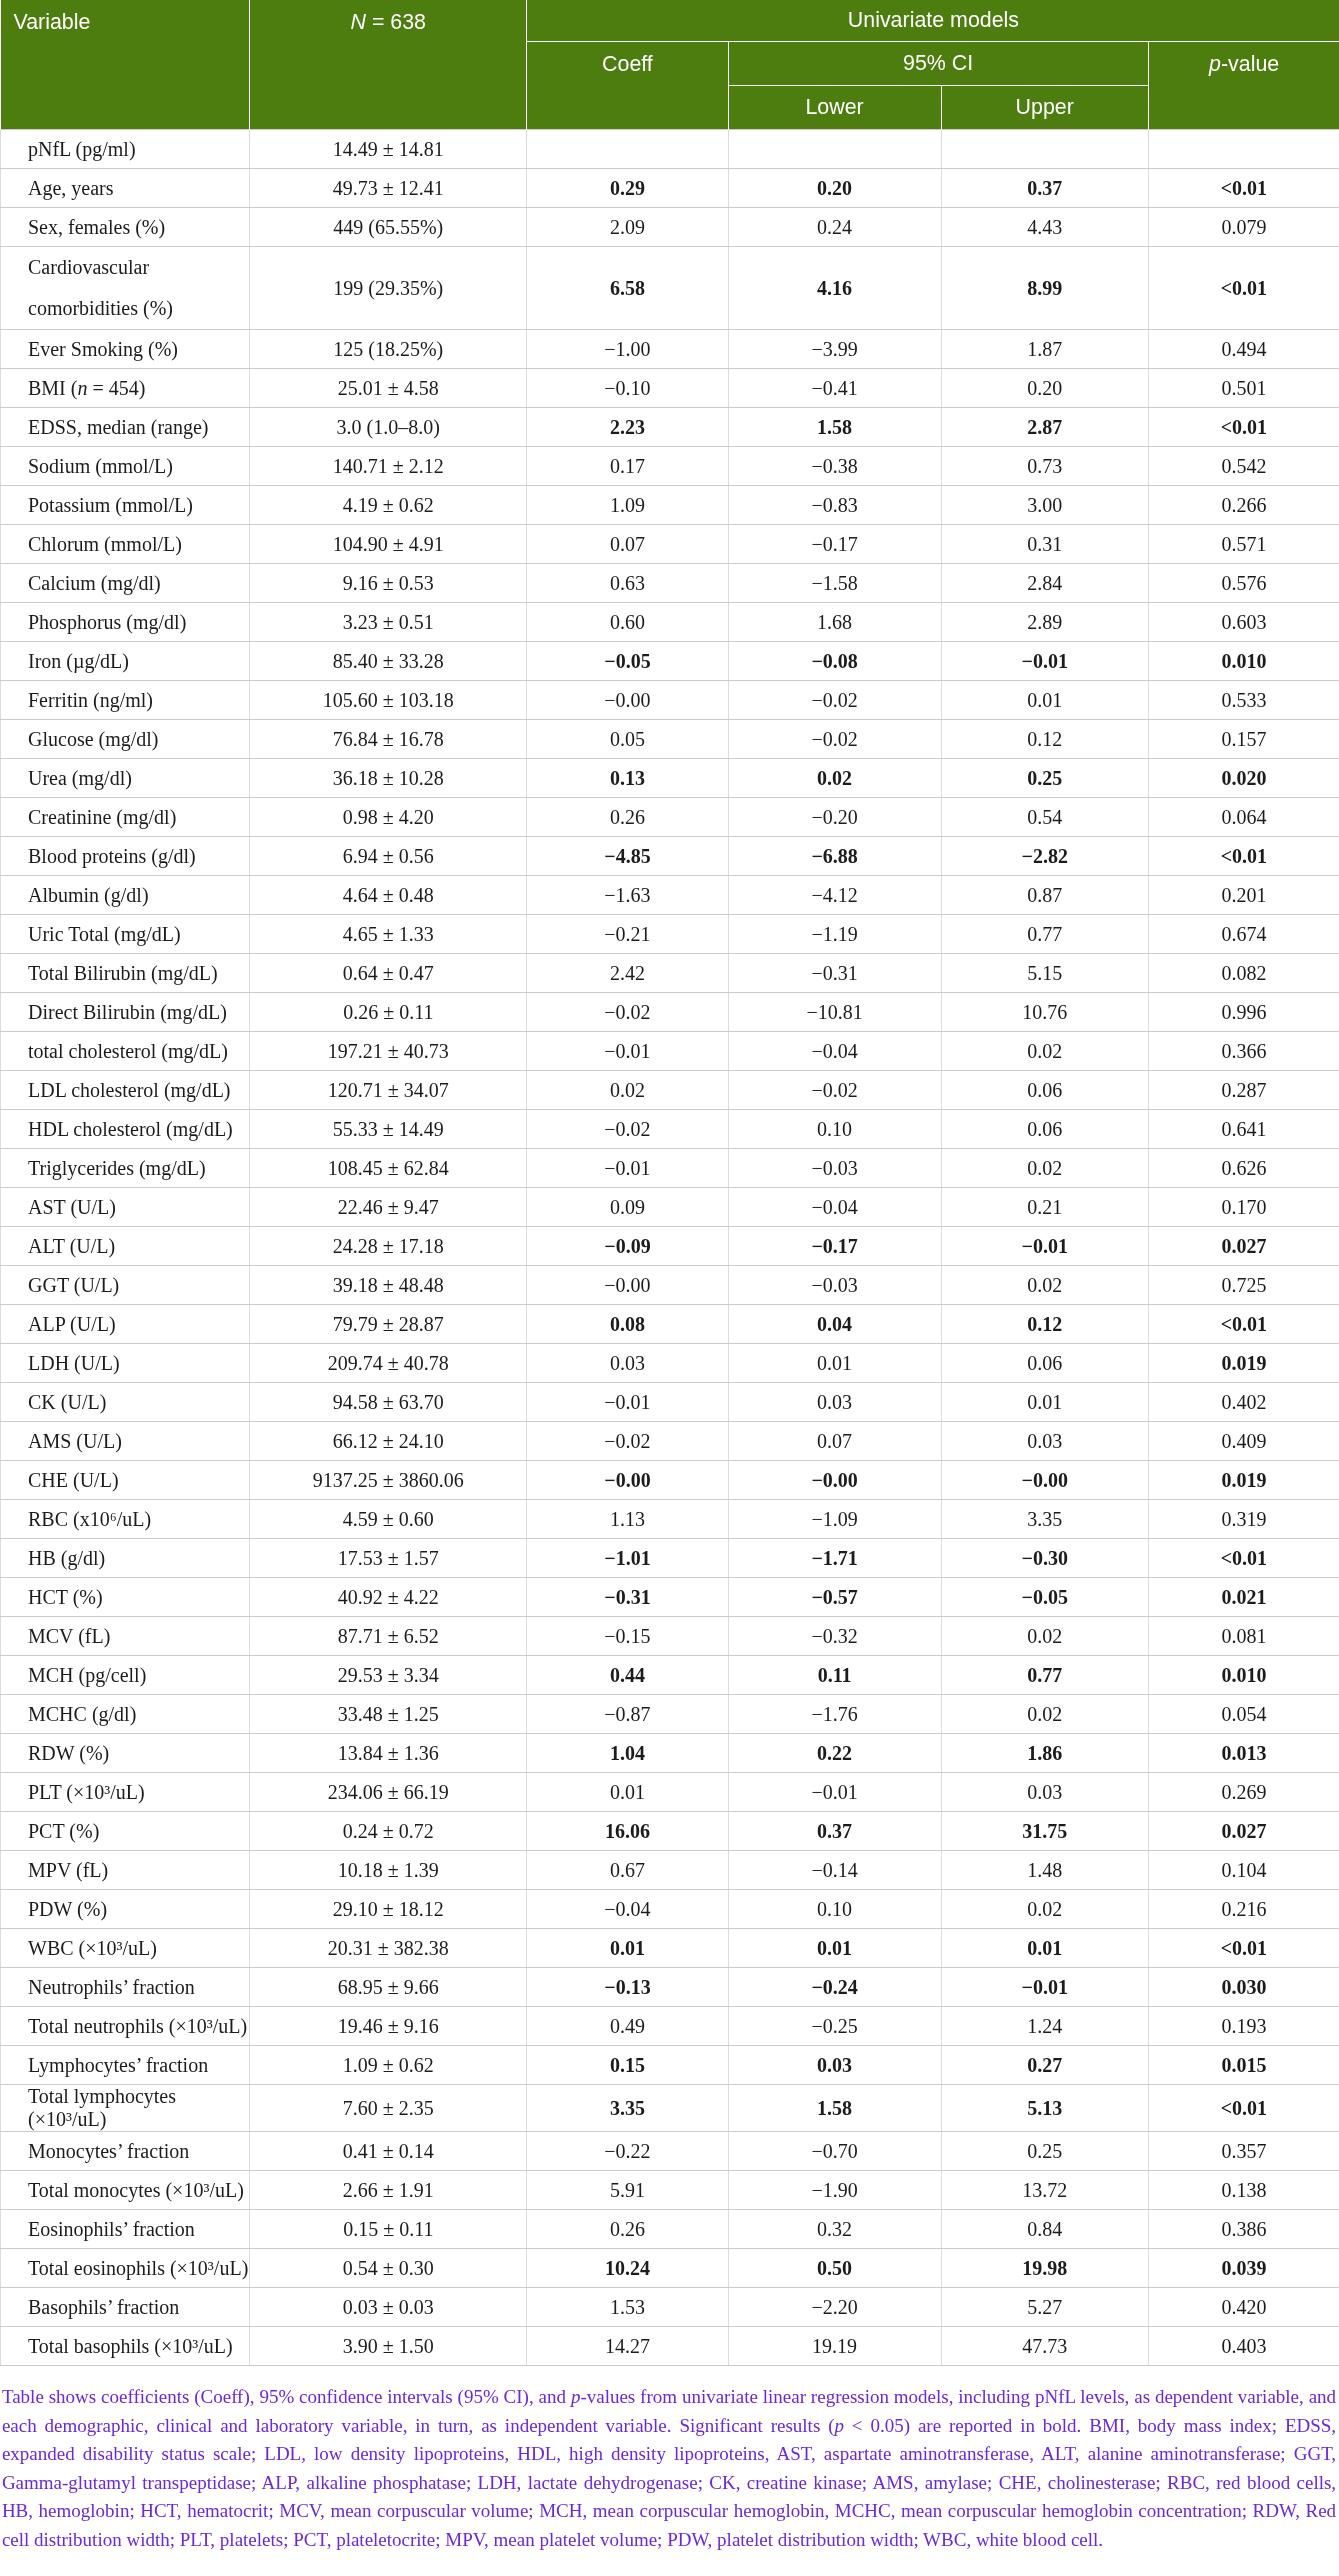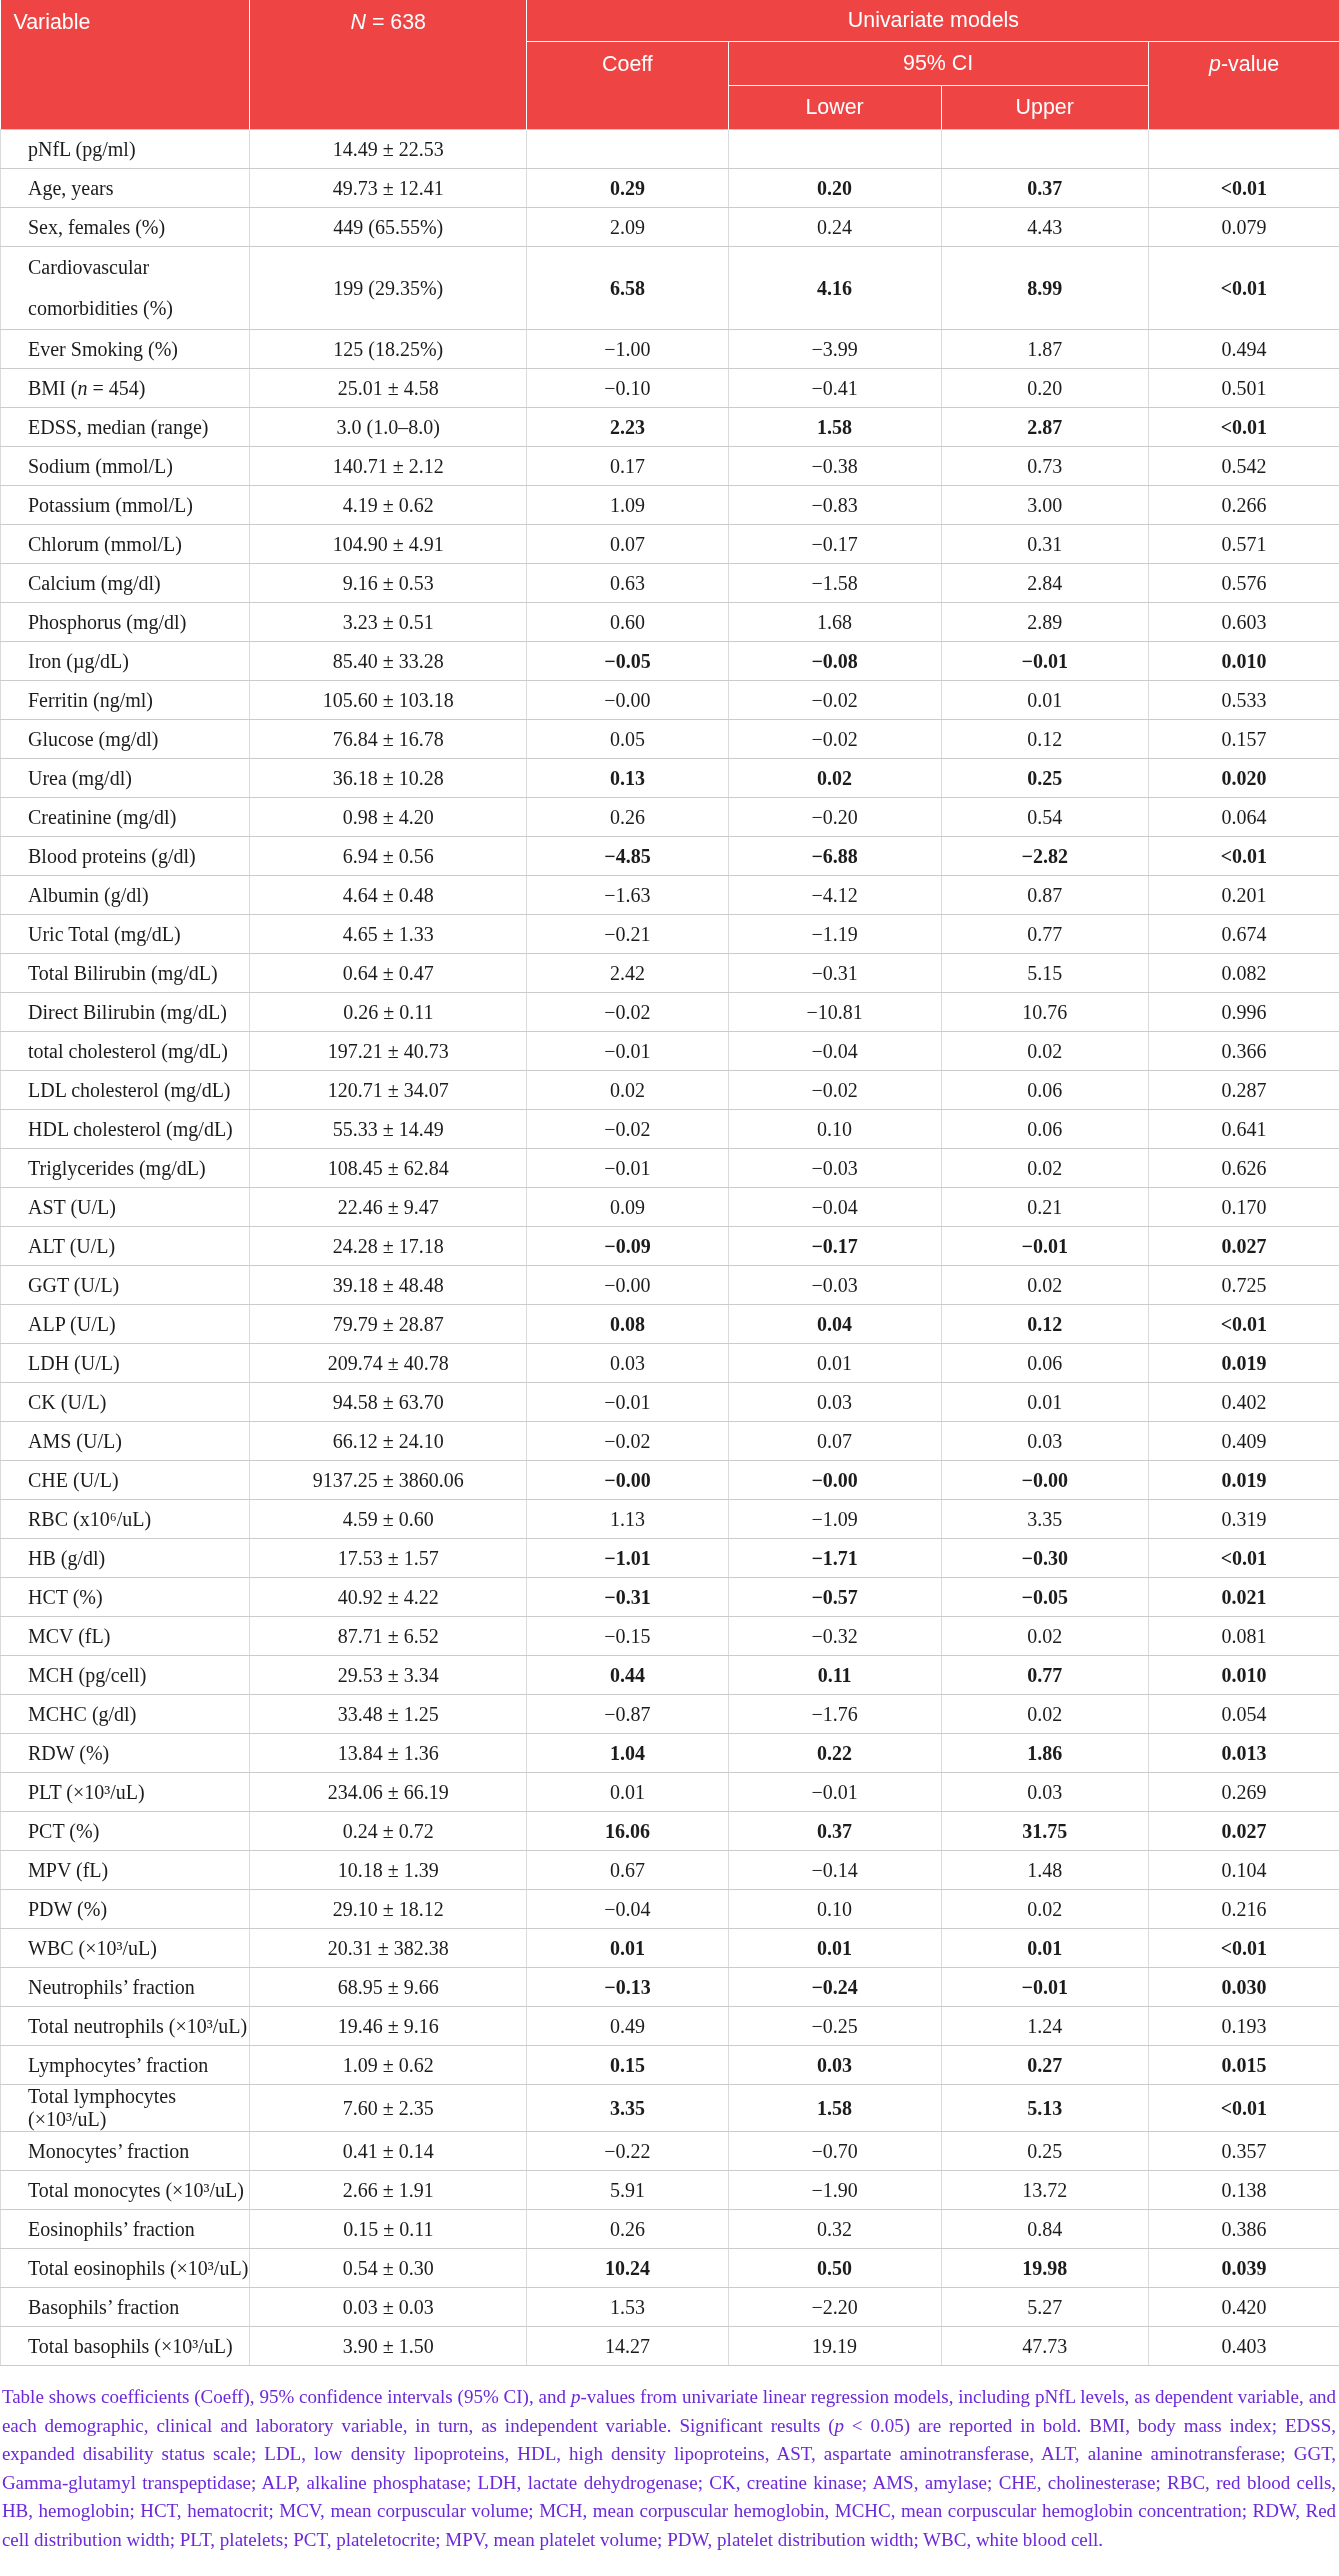--- a/index.html
+++ b/index.html
@@ -9,21 +9,21 @@
     color: #1c1c1c;
     font-family: "Liberation Serif", serif;
   }
   table {
     width: 1340px;
     border-collapse: collapse;
     table-layout: fixed;
   }
   
   thead th {
-    background: #ef4444;
+    background: #4d7c0f;
     color: #ffffff;
     font-family: "Liberation Sans", sans-serif;
     font-weight: 400;
     font-size: 21.4px;
     text-align: center;
     vertical-align: middle;
     padding: 0;
   }
   thead th.rs {                 
     vertical-align: top;
@@ -89,21 +89,21 @@
       <th class="rs" rowspan="2"><i>p</i>-value</th>
     </tr>
     <tr class="h3">
       <th class="br">Lower</th>
       <th class="br">Upper</th>
     </tr>
   </thead>
   <tbody>
       <tr>
         <td class="var">pNfL (pg/ml)</td>
-        <td>14.49 ± 22.53</td>
+        <td>14.49 ± 14.81</td>
         <td></td>
         <td></td>
         <td></td>
         <td></td>
       </tr>
       <tr>
         <td class="var">Age, years</td>
         <td>49.73 ± 12.41</td>
         <td class="b">0.29</td>
         <td class="b">0.20</td>

